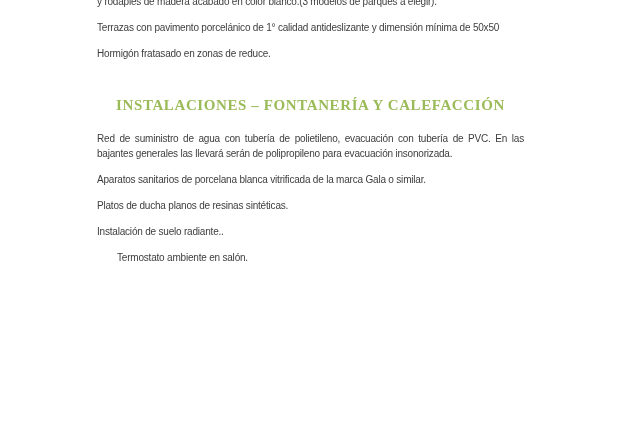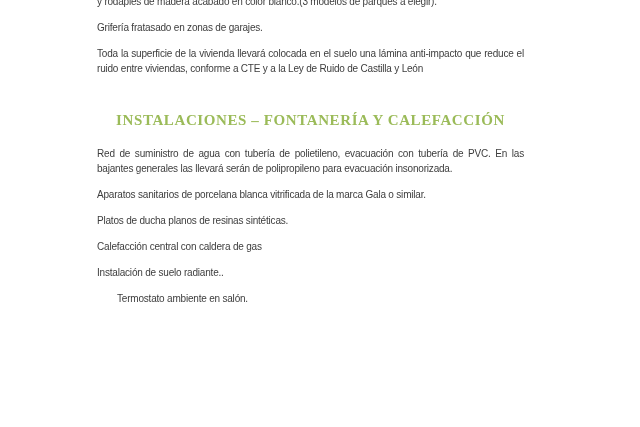--- a/index.html
+++ b/index.html
@@ -51,35 +51,34 @@
   }
 </style>
 </head>
 <body>
 
 <div class="page">
   <div class="content">
 
     <p class="para clipped" style="color: rgb(61, 61, 61);">y rodapiés de madera acabado en color blanco.(3 modelos de parqués a elegir).</p>
 
+    <p class="para" style="color: rgb(61, 61, 61);">Terrazas con pavimento porcelánico de 1° calidad antideslizante y dimensión mínima de 50x50</p>
 
-    <p class="para" style="color: rgb(61, 61, 61);">Grifería fratasado en zonas de garajes.</p>
+    <p class="para" style="color: rgb(61, 61, 61);">Hormigón fratasado en zonas de reduce.</p>
 
-    <p class="para justify" style="color: rgb(61, 61, 61);">Toda la superficie de la vivienda llevará colocada en el suelo una lámina anti-impacto que reduce el ruido entre viviendas, conforme a CTE y a la Ley de Ruido de Castilla y León</p>
 
 
     <h2 class="section-heading" style="color: rgb(155, 187, 89);">INSTALACIONES – FONTANERÍA Y CALEFACCIÓN</h2>
 
     <p class="para justify" style="color: rgb(61, 61, 61);">Red de suministro de agua con tubería de polietileno, evacuación con tubería de PVC. En las bajantes generales las llevará serán de polipropileno para evacuación insonorizada.</p>
 
     <p class="para" style="color: rgb(61, 61, 61);">Aparatos sanitarios de porcelana blanca vitrificada de la marca Gala o similar.</p>
 
     <p class="para" style="color: rgb(61, 61, 61);">Platos de ducha planos de resinas sintéticas.</p>
 
 
-    <p class="para" style="color: rgb(61, 61, 61);">Calefacción central con caldera de gas</p>
 
     <p class="para" style="color: rgb(61, 61, 61);">Instalación de suelo radiante..</p>
 
     <p class="para" style="color: rgb(61, 61, 61); margin-left: 20px;">Termostato ambiente en salón.</p>
 
   </div>
 </div>
 
 </body></html>

